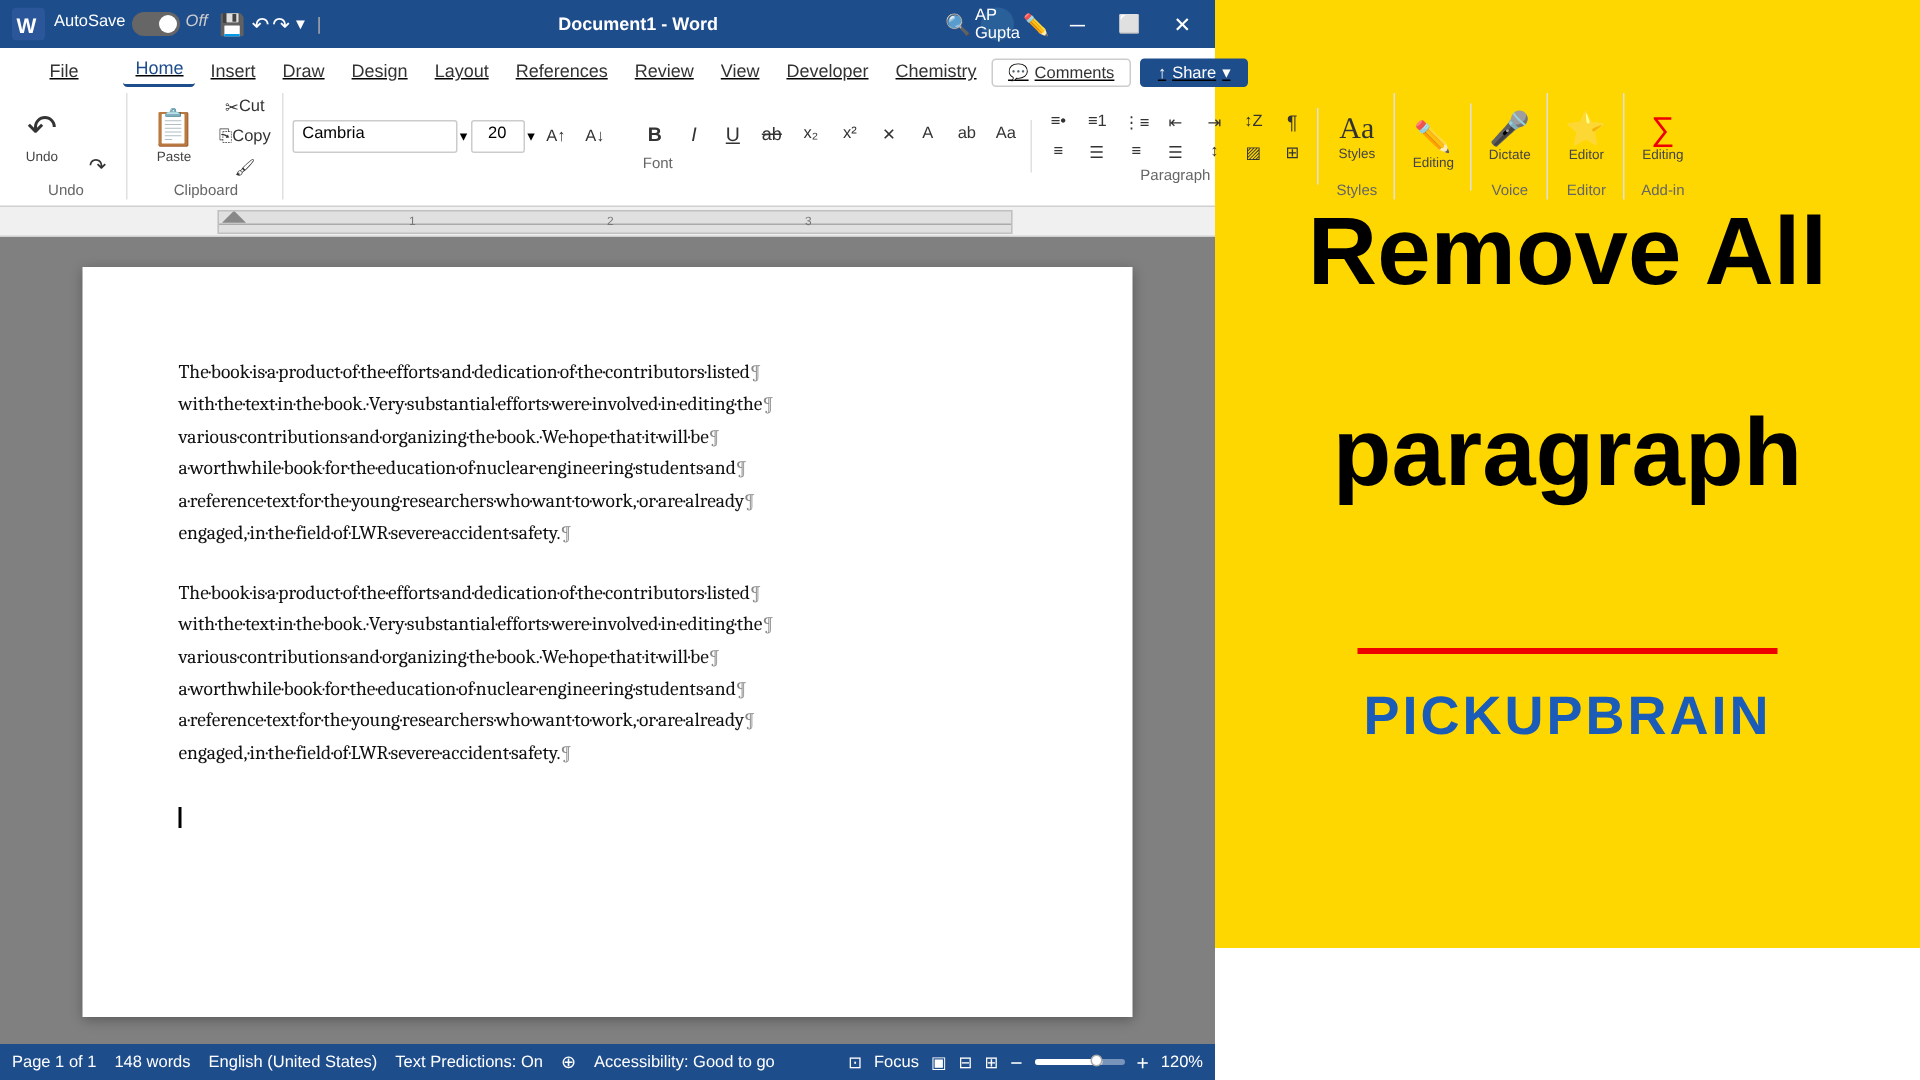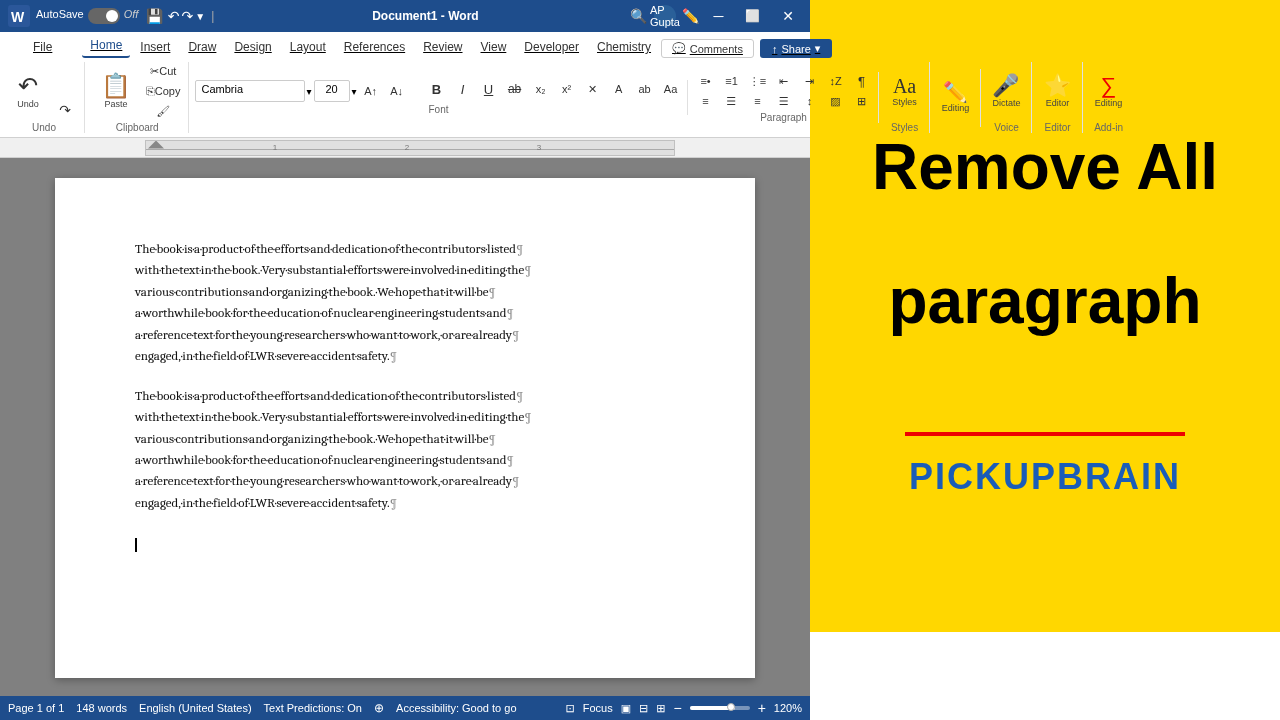--- a/index.html
+++ b/index.html
@@ -83,21 +83,21 @@
       height: 20px; background: #f0f0f0; border-bottom: 1px solid #d0d0d0;
       display: flex; align-items: center; padding: 0 135px; position: relative; overflow: hidden;
     }
 
     
     #doc-area {
       flex: 1; background: #808080; overflow: auto; display: flex; justify-content: center; padding: 20px 0;
       position: relative;
     }
     #doc-page {
-      width: 700px; min-height: 500px; background: white; padding: 60px 80px; position: relative;
+      width: 700px; min-height: 500px; background: white; padding: 60px 64px; position: relative;
       box-shadow: 0 2px 8px rgba(0,0,0,0.3);
     }
 
     
     #status-bar {
       height: 24px; background: #1e4d8c; display: flex; align-items: center; padding: 0 8px;
       font-size: 11px; color: white; gap: 12px;
     }
     #status-right { margin-left: auto; display: flex; align-items: center; gap: 8px; }
     .zoom-slider { width: 60px; height: 4px; background: rgba(255,255,255,0.4); border-radius: 2px; }

